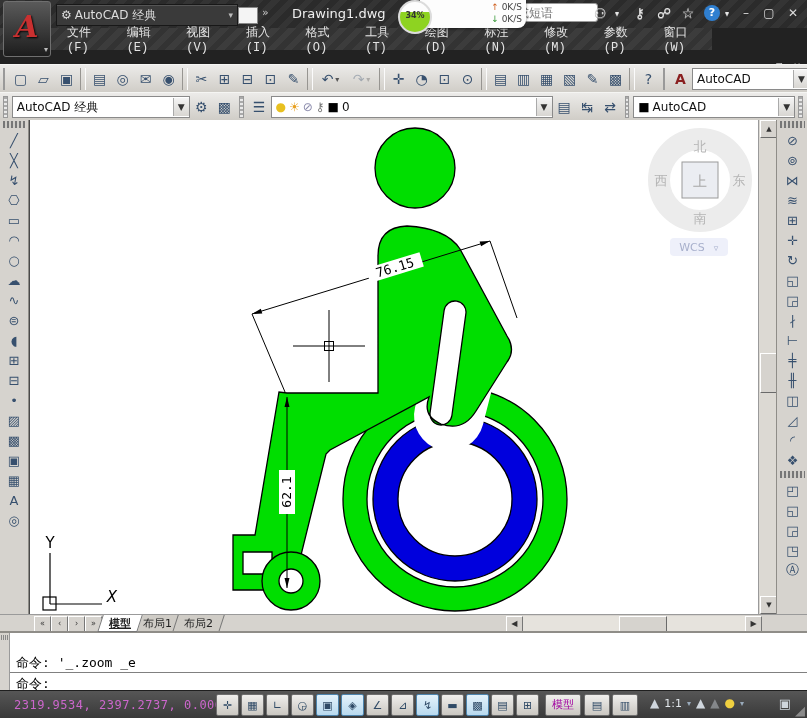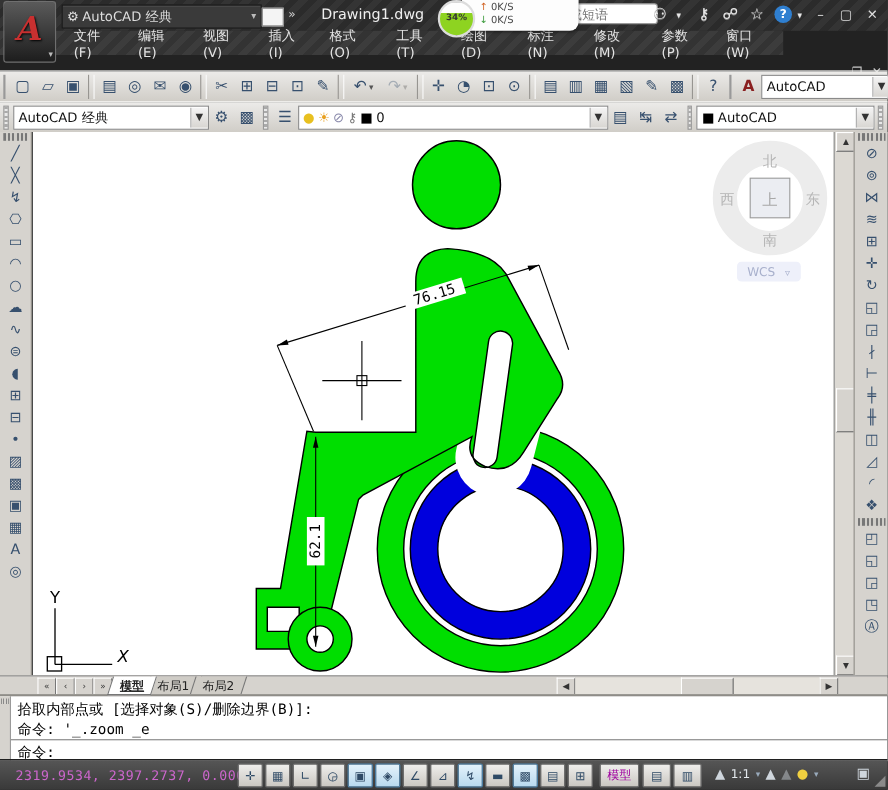--- a/index.html
+++ b/index.html
@@ -3,41 +3,41 @@
 <meta charset="utf-8">
 <style>
   html,body{margin:0;padding:0;background:#222;}
   #app{position:relative;width:807px;height:718px;overflow:hidden;
        font-family:"DejaVu Sans",sans-serif;user-select:none;}
   .abs{position:absolute;}
   
   #titlebar{left:0;top:0;width:807px;height:28px;
     background:repeating-linear-gradient(135deg,#343434 0 6px,#2b2b2b 6px 12px);}
   #menubar,#menubar2{left:0;width:712px;color:#e4e4e4;font-size:12px;
-    background:repeating-linear-gradient(135deg,#3c3c3c 0 6px,#333 6px 12px);}
+    background:repeating-linear-gradient(135deg,#3c3c3c 0 6px,#333 6px 12px);font-family:Liberation Mono, monospace;}
   #menubar{top:28px;height:22px;}
   #menubar2{top:50px;height:14px;}
   #applogo{left:3px;top:1px;width:46px;height:54px;background:linear-gradient(#5a5a5a,#1d1d1d);
     border:1px solid #6f6f6f;border-radius:3px;text-align:center;z-index:5;}
   #applogo .A{font-family:"DejaVu Serif",serif;font-style:italic;font-weight:bold;
     font-size:30px;color:#c93030;line-height:50px;text-shadow:1px 1px 2px #000;}
   #applogo .car{position:absolute;right:2px;bottom:2px;font-size:8px;color:#bbb;}
   .tcombo{display:flex;align-items:center;background:#3a3a3a;border:1px solid #181818;
     box-shadow:inset 0 1px 0 #555;color:#ddd;font-size:12px;padding:0 4px;}
   #ws-combo{left:56px;top:4px;width:172px;height:20px;}
   #ws-combo .car{margin-left:auto;font-size:9px;color:#bbb;}
   #newdoc{left:238px;top:7px;width:18px;height:15px;background:#f4f4f4;border:1px solid #888;
     font-size:9px;color:#999;text-align:center;line-height:14px;}
   #chev{left:262px;top:6px;color:#c8c8c8;font-size:11px;}
   #doctitle{left:292px;top:6px;color:#efefef;font-size:13px;}
   #badge{left:398px;top:0px;width:30px;height:30px;border-radius:50%;z-index:6;
     background:linear-gradient(#fdfdfd 32%,#8ed321 33%);border:2px solid #dcdcdc;
     font-size:8px;color:#333;text-align:center;line-height:28px;font-weight:bold;}
   #speeds{left:420px;top:0px;width:86px;height:27px;background:#fdfdfd;border-radius:0 0 8px 8px;
-    box-shadow:0 1px 3px rgba(0,0,0,.5);z-index:5;font-size:9px;color:#444;padding:1px 4px 0 16px;line-height:12px;}
+    box-shadow:0 1px 3px rgba(0,0,0,.5);z-index:5;font-size:9px;color:#444;padding:1px 4px 0 16px;line-height:12px;text-align:right;}
   #speeds .u{color:#d06020;} #speeds .d{color:#3a9a3a;}
   #searchbox{left:450px;top:3px;width:136px;height:17px;border:1px solid #9a9a9a;border-radius:3px;
     background:#fff;color:#999;font-size:12px;padding:0 4px 0 6px;font-family:"DejaVu Sans",sans-serif;}
   .titleicon{top:5px;color:#2f2f2f;font-size:14px;width:20px;text-align:center;
     text-shadow:0 1px 0 #888;color:#e8e8e8;}
   #helpbtn{left:704px;top:5px;width:16px;height:16px;border-radius:50%;background:#2f7fd0;
     color:#fff;font-size:11px;text-align:center;line-height:16px;font-weight:bold;}
   .winbtn{top:6px;color:#dcdcdc;font-size:12px;width:22px;text-align:center;}
   .menurow{display:flex;position:absolute;left:56px;top:0;height:100%;align-items:center;}
   .mitem{padding:0 11px;}
@@ -427,21 +427,20 @@
         </div>
       <div class="navb">▶</div>
     </div>
     <div id="tabcorner" class="abs"></div>
   </div>
 
   <div id="cmd" class="abs">
     <div id="cmdgrip" class="abs">
         <i></i>
       </div>
-    <div class="cline" style="top:3px">拾取内部点或 [选择对象(S)/删除边界(B)]:</div>
     <div class="cline" style="top:21px">命令: '_.zoom _e</div>
     <div id="cmdsep" class="abs"></div>
     <div class="cline" style="top:42px">命令:</div>
   </div>
 
   <div id="status" class="abs">
     <div id="coords" class="abs">2319.9534,  2397.2737,  0.0000</div>
     <div id="toggles" class="abs">
 
     <div class="stbtn">✛</div>

